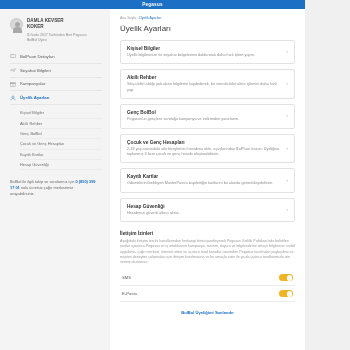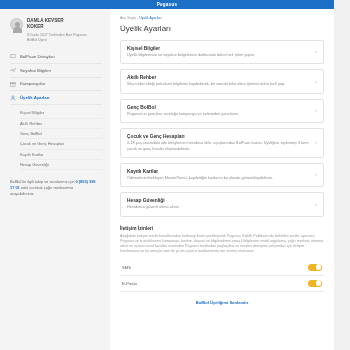--- a/index.html
+++ b/index.html
@@ -5,21 +5,21 @@
   * { box-sizing: border-box; }
   html, body { margin:0; padding:0; }
   body {
     width:350px; height:350px;
     background:#f0f0f0;
     font-family:"Liberation Sans", sans-serif;
     font-size:4.2px;
     color:#4a4a4a;
     overflow:hidden;
   }
-  .page { width:334px; height:350px; position:relative; background:#3b82f6; }
+  .page { width:305px; height:350px; position:relative; background:#3b82f6; }
 
   
   .topbar {
     height:9px; background:#1b6fc4; width:100%;
     display:flex; align-items:center; justify-content:center;
     position:relative;
   }
   .topbar .brand {
     color:#fff; font-size:4.6px; font-weight:bold; letter-spacing:.2px;
   }

